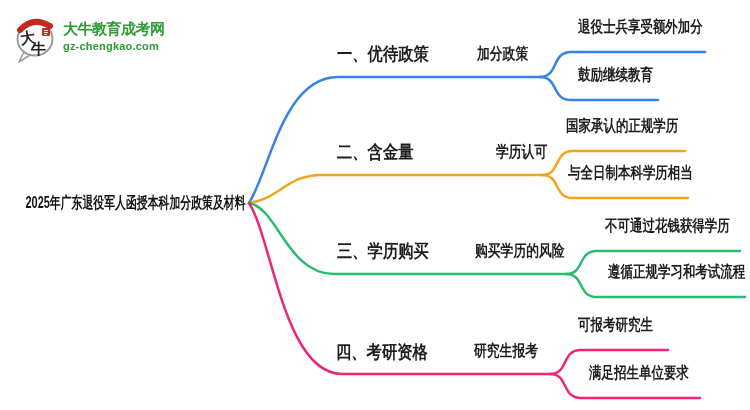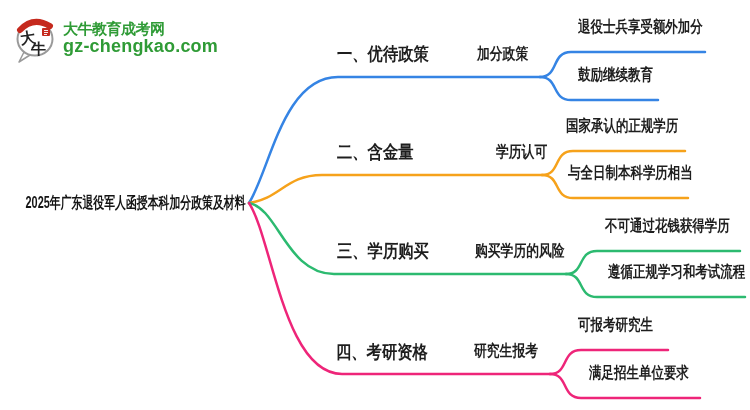--- a/index.html
+++ b/index.html
@@ -23,21 +23,21 @@
       transform:scaleX(0.80);transform-origin:left center;}
   .leaf{font-size:16px;font-weight:600;line-height:18px;
       transform:scaleX(0.78);transform-origin:left center;}
   .logo{position:absolute;left:13px;top:15px;display:flex;align-items:flex-start;}
   .logo-text{margin-left:4px;padding-top:5px;}
   .brand-name{
     display:block;color:#2f9b36;font-size:15px;font-weight:700;
     letter-spacing:-0.5px;line-height:18px;
   }
   .brand-domain{
-    display:block;color:#2f9b36;font-size:18px;font-weight:700;
+    display:block;color:#2f9b36;font-size:11px;font-weight:700;
     letter-spacing:0.2px;line-height:15px;margin-top:1px;
   }
 </style>
 </head>
 <body>
 
 <div class="screen">
 
   <svg class="mindmap-svg" width="750" height="410" viewBox="0 0 750 410">
     <g>

